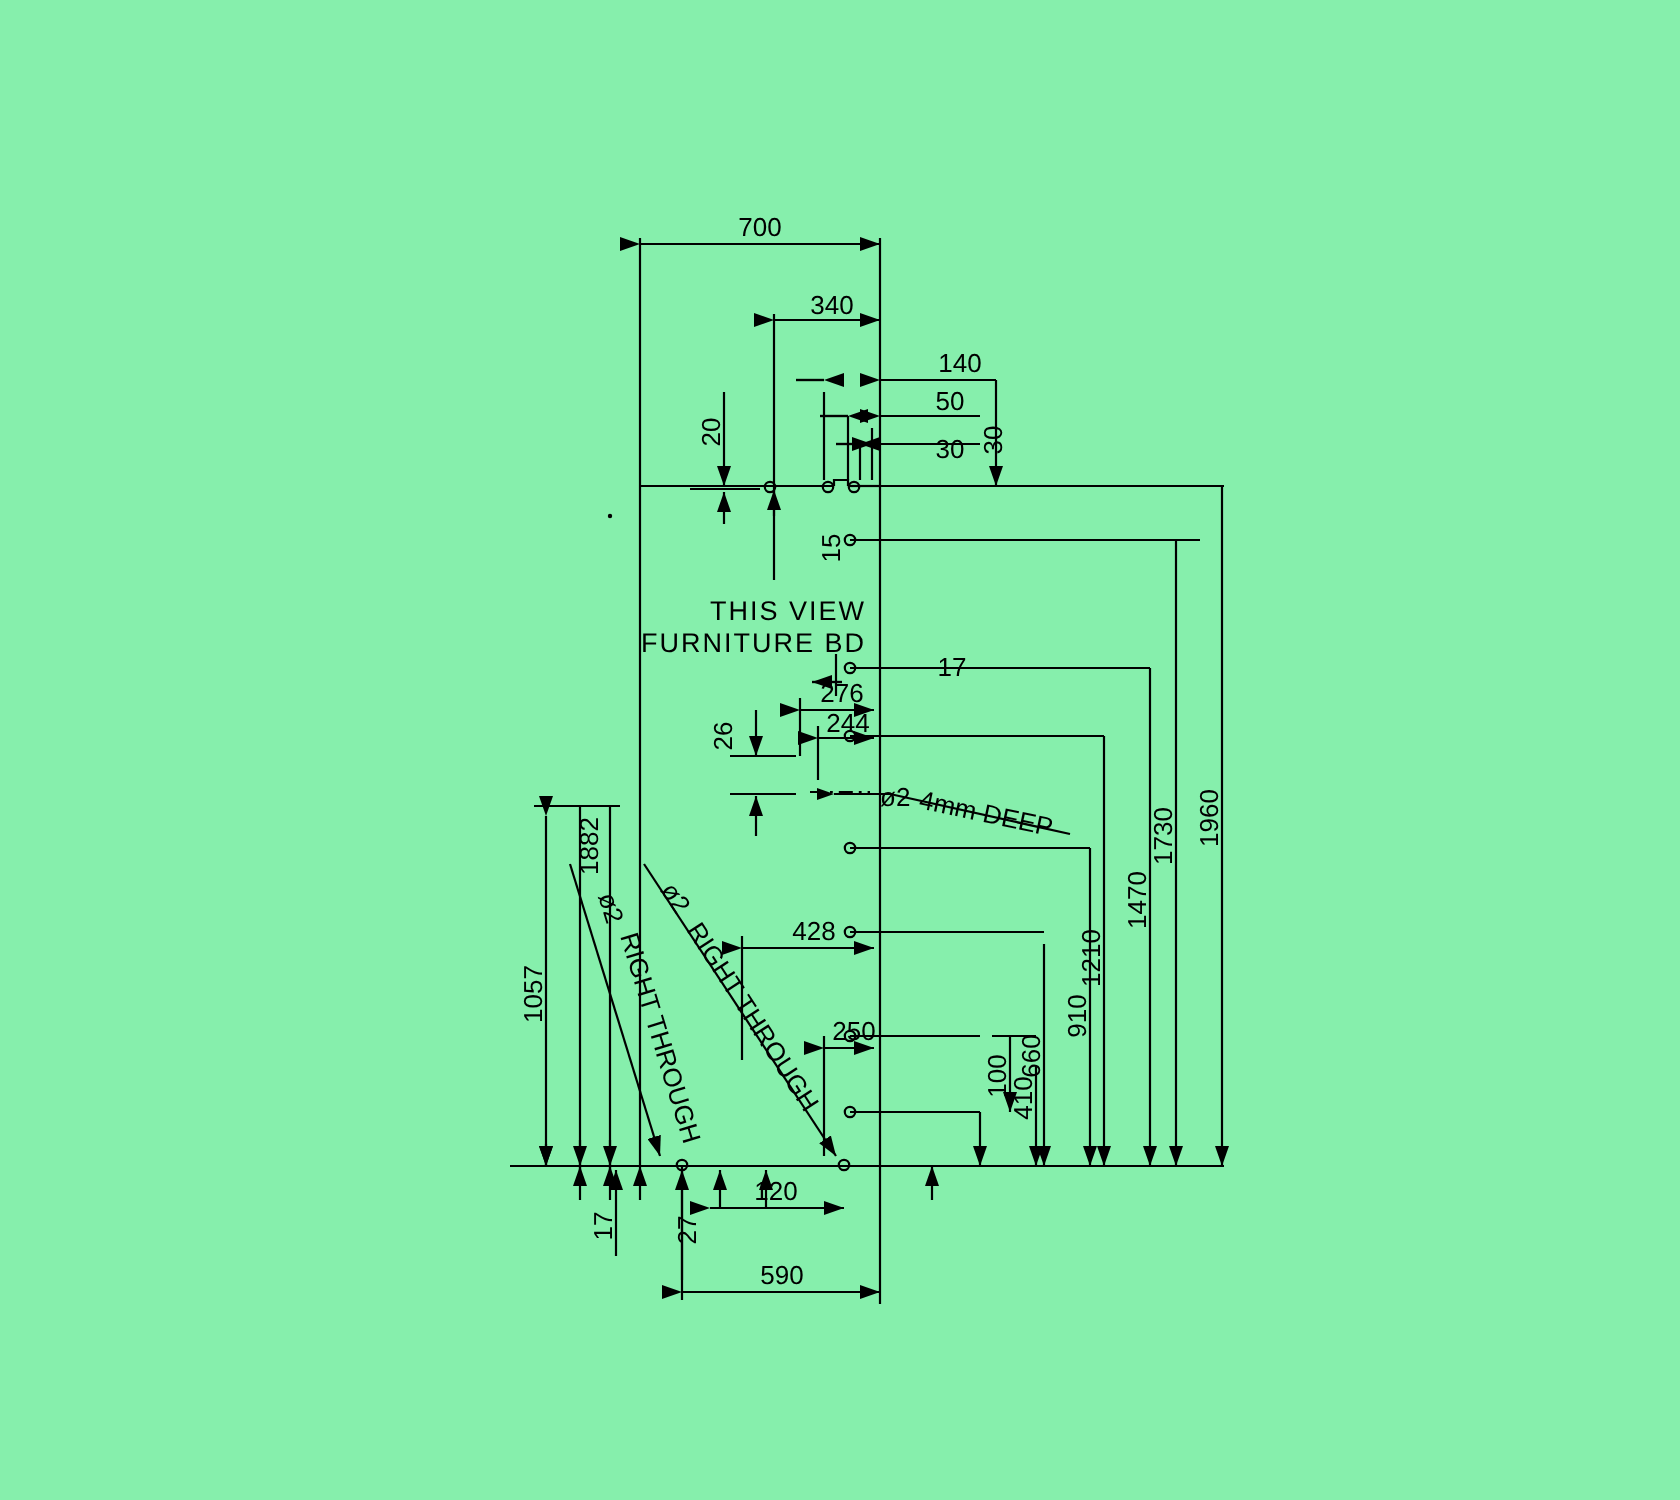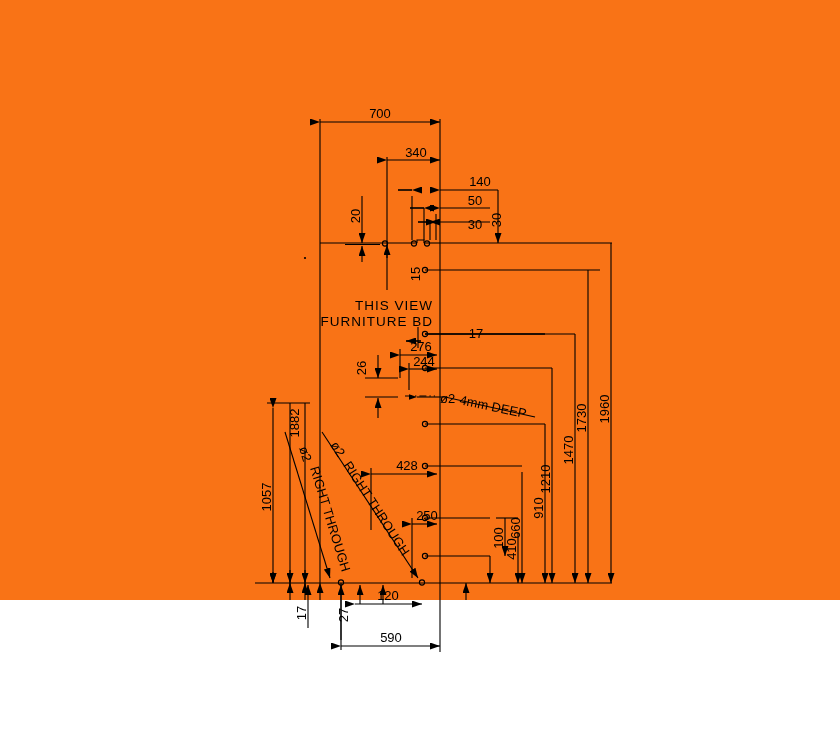--- a/index.html
+++ b/index.html
@@ -1,18 +1,18 @@
 <!DOCTYPE html>
 <html><head>
 <meta charset="utf-8">
 <style>
   html,body{margin:0;padding:0;background:#ffffff;}
   body{width:840px;height:750px;overflow:hidden;
        font-family:"Liberation Sans", sans-serif;}
-  #stage{position:relative;width:840px;height:600px;background:#f97316;}
+  #stage{position:relative;width:840px;height:750px;background:#86efac;}
   svg{display:block;}
   .dimtext{font-family:"Liberation Sans", sans-serif;font-size:13px;fill:#000;}
   .notetext{font-family:"Liberation Sans", sans-serif;font-size:13.5px;fill:#000;letter-spacing:1px;}
 </style>
 </head>
 <body>
 
 <div id="stage">
 <svg width="840" height="750" viewBox="0 0 840 750">
 

